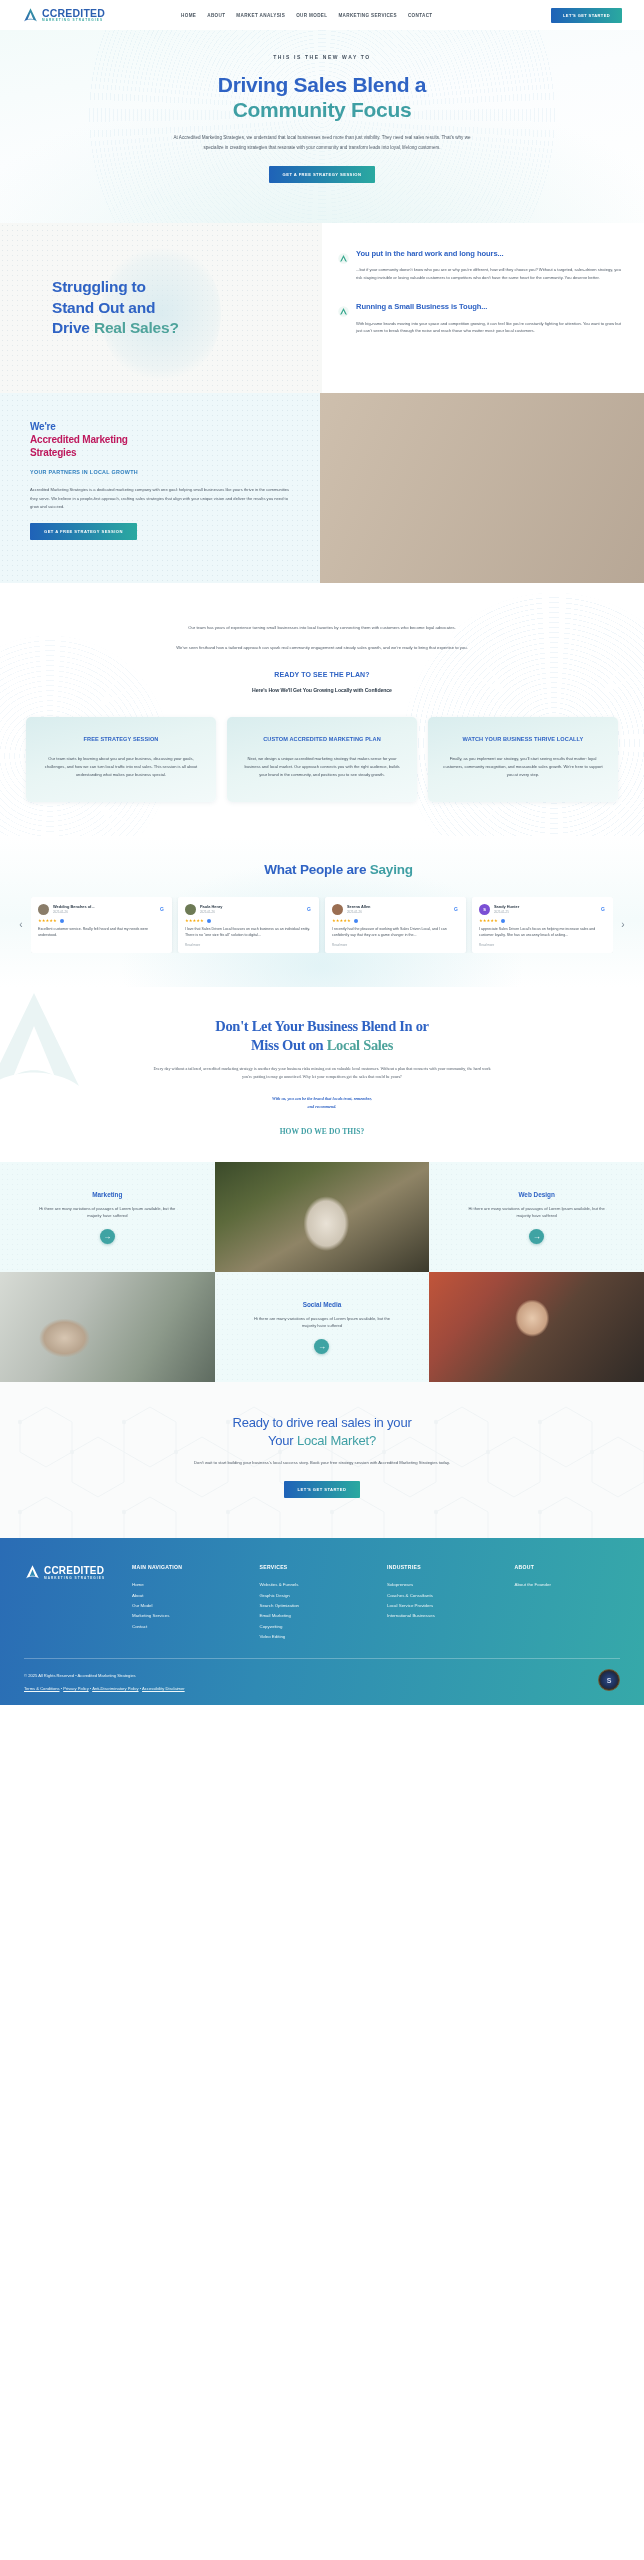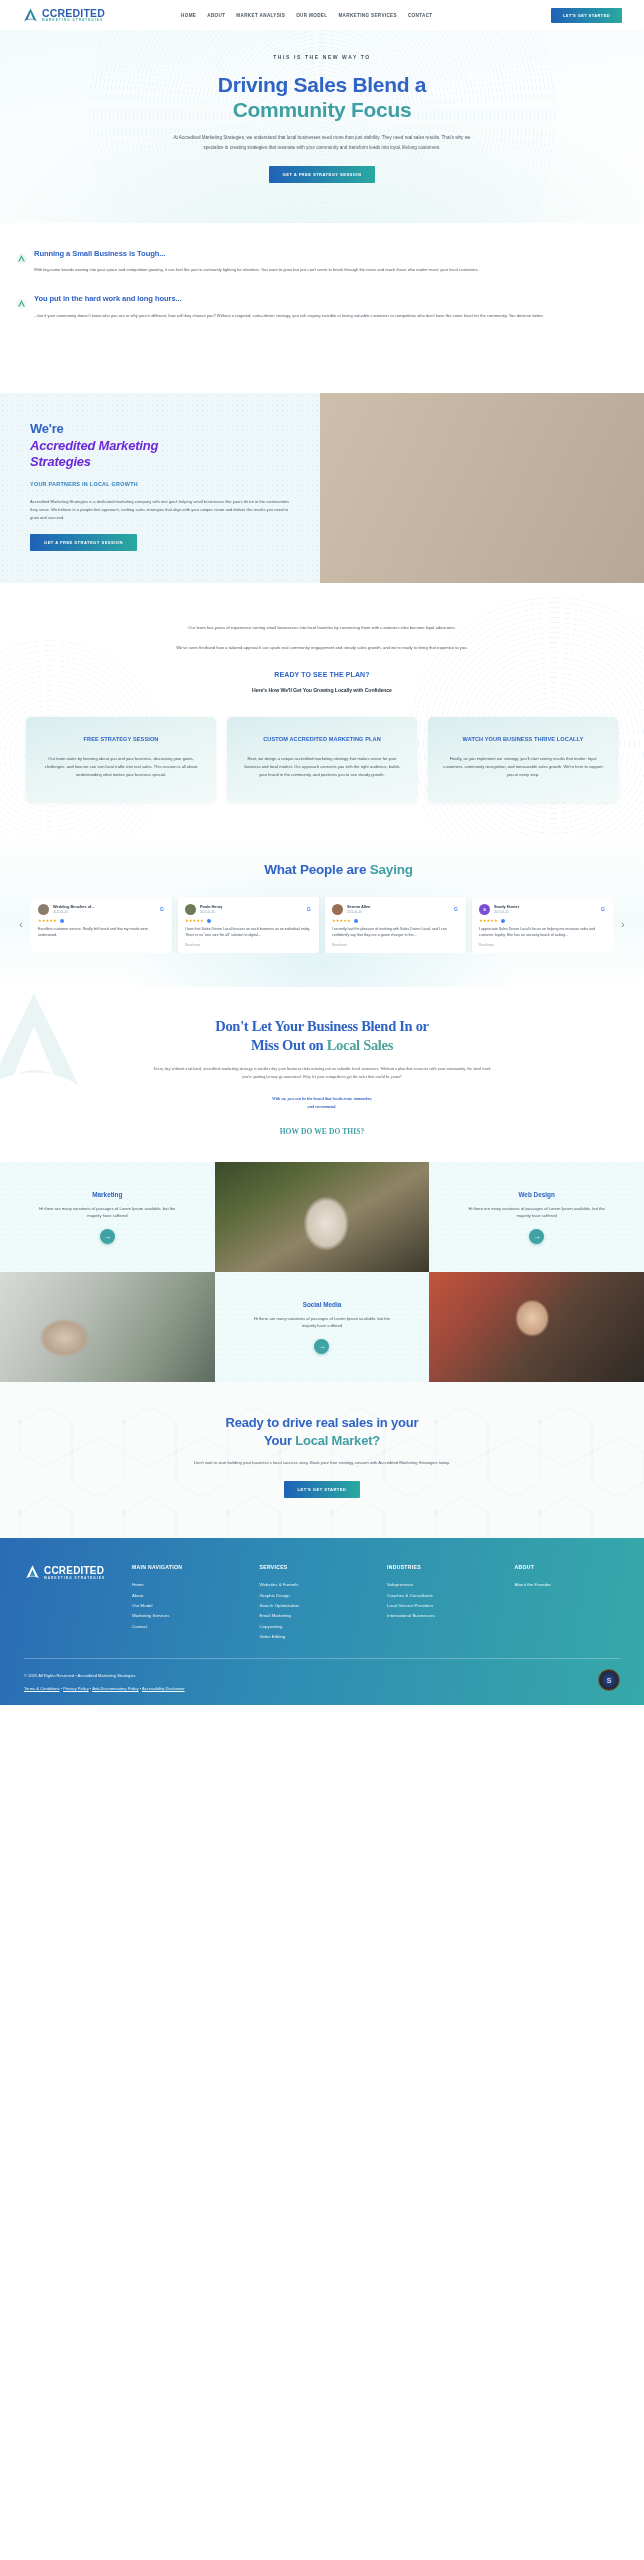--- a/index.html
+++ b/index.html
@@ -53,22 +53,22 @@
   .struggle-h2 .teal{color:#4ea39b;}
   .struggle-right{flex:1;background:#fff;padding:26px 20px 20px 16px;}
   .pain{display:flex;gap:7px;margin-bottom:20px;}
   .pain-ico{flex:0 0 11px;height:11px;margin-top:1px;}
   .pain-h3{font-size:7.6px;line-height:1.36;font-weight:bold;color:#2f63c4;letter-spacing:-.1px;}
   .pain-p{font-size:4.1px;line-height:1.95;color:#4f5a66;margin-top:7px;}
 
   
   .about{display:flex;background:#eef8fa;position:relative;min-height:190px;}
   .about-left{flex:0 0 320px;padding:28px 24px 24px 30px;position:relative;}
-  .about-h2{font-size:13px;line-height:1.28;font-weight:bold;color:#2f63c4;letter-spacing:-.2px;}
-  .about-h2 .teal{color:#6d28d9;font-style:italic;}
+  .about-h2{font-size:10px;line-height:1.28;font-weight:bold;color:#2f63c4;letter-spacing:-.2px;}
+  .about-h2 .teal{color:#be185d;}
   .about-kicker{font-size:5.4px;font-weight:bold;letter-spacing:.3px;color:#2f7fbe;margin-top:10px;}
   .about-p{font-size:4.1px;line-height:2.0;color:#4f5a66;margin-top:11px;max-width:265px;}
   .about-right{flex:1;position:relative;overflow:hidden;background:#c9b9a7;}
   .photo-woman{position:absolute;inset:0;
     background:
       radial-gradient(ellipse 36px 46px at 57% 44%,#e8c4a7 0%,#d9ab89 60%,transparent 72%),
       radial-gradient(ellipse 26px 50px at 57% 86%,#f0f2f3 0%,#dfe3e6 60%,transparent 75%),
       radial-gradient(ellipse 30px 38px at 55% 30%,#6b4630 0%,#4a2e1e 65%,transparent 78%),
       linear-gradient(110deg,#b9a georgia 0%,#cbbba8 0%,#b7a390 40%,#8e7b6a 70%,#6d5c4e 100%);
     filter:saturate(1.02);}
@@ -149,21 +149,21 @@
       radial-gradient(ellipse 34px 26px at 30% 60%,#d7c6b2 0%,#b8a48e 60%,transparent 75%),
       linear-gradient(120deg,#d7dbd5 0%,#b9bfb8 35%,#8d9a8b 70%,#5e6b60 100%);}
   .ph3{background:
       radial-gradient(ellipse 22px 24px at 48% 42%,#e7c9ad 0%,#c9a183 65%,transparent 78%),
       linear-gradient(130deg,#c1553a 0%,#9e4a3c 25%,#5c4436 55%,#2f2a26 100%);}
 
   
   .cta{background:#fafbfb;padding:32px 0 40px;text-align:center;position:relative;overflow:hidden;}
   .hexes{position:absolute;inset:0;opacity:.5;}
   .cta-inner{position:relative;z-index:2;}
-  .cta-h2{font-size:13px;line-height:1.32;font-weight:bold;color:#2f63c4;letter-spacing:-.2px;}
+  .cta-h2{font-size:13px;line-height:1.32;font-weight:normal;color:#2f63c4;letter-spacing:-.2px;}
   .cta-h2 .teal{color:#3f9fa4;}
   .cta-p{max-width:300px;margin:10px auto 0;font-size:4.2px;line-height:2.0;color:#4f5a66;}
 
   
   .footer{background:linear-gradient(100deg,#2a6cb5 0%,#2f8ab4 42%,#36a9a9 100%);color:#fff;padding:26px 24px 14px;position:relative;overflow:hidden;}
   .footer .fdots{position:absolute;inset:0;
     background-image:radial-gradient(rgba(255,255,255,.10) .6px,transparent .6px);background-size:6px 6px;}
   .f-cols{position:relative;z-index:2;display:flex;gap:22px;}
   .f-logo{flex:0 0 86px;}
   .f-logo .logo-title{color:#fff;font-size:10px;}
@@ -224,45 +224,54 @@
       <h1 class="hero-h1">
         <span>Driving Sales Blend a</span><br>
         <span class="teal">Community Focus</span>
       </h1>
       <p class="hero-p">At Accredited Marketing Strategies, we understand that local businesses need more than just visibility. They need real sales results. That's why we specialize in creating strategies that resonate with your community and transform leads into loyal, lifelong customers.</p>
       <button class="btn-primary">GET A FREE STRATEGY SESSION</button>
     </div>
   </div>
 
   <div class="struggle">
+    <div class="struggle-left">
+      <div class="dots"></div>
+      <div class="ghost-a"></div>
+      <h2 class="struggle-h2">
+        <span>Struggling to</span><br>
+        <span>Stand Out and</span><br>
+        <span>Drive </span><span class="teal">Real Sales?</span>
+      </h2>
+    </div>
     <div class="struggle-right">
+      <div class="pain">
+        <span class="pain-ico">
+          <svg viewBox="0 0 40 40" width="11" height="11">
+            <circle cx="20" cy="20" r="19" fill="#eef7f4"></circle>
+            <path d="M20 7 L33 33 C27 28 13 28 7 33 Z" fill="#3aa98f"></path>
+            <path d="M20 16 L26 30 C23 27.5 17 27.5 14 30 Z" fill="#ffffff"></path>
+          </svg>
+        </span>
+        <div>
+          <div class="pain-h3">You put in the hard work and long hours...</div>
+          <div class="pain-p">...but if your community doesn't know who you are or why you're different, how will they choose you? Without a targeted, sales-driven strategy, you risk staying invisible or losing valuable customers to competitors who don't have the same heart for the community. You deserve better.</div>
+        </div>
+      </div>
       <div class="pain">
         <span class="pain-ico">
           <svg viewBox="0 0 40 40" width="11" height="11">
             <circle cx="20" cy="20" r="19" fill="#eef7f4"></circle>
             <path d="M20 7 L33 33 C27 28 13 28 7 33 Z" fill="#3aa98f"></path>
             <path d="M20 16 L26 30 C23 27.5 17 27.5 14 30 Z" fill="#ffffff"></path>
           </svg>
         </span>
         <div>
           <div class="pain-h3">Running a Small Business is Tough...</div>
           <div class="pain-p">With big-name brands moving into your space and competition growing, it can feel like you're constantly fighting for attention. You want to grow but just can't seem to break through the noise and reach those who matter most: your local customers.</div>
-        </div>
-      </div>
-      <div class="pain">
-        <span class="pain-ico">
-          <svg viewBox="0 0 40 40" width="11" height="11">
-            <circle cx="20" cy="20" r="19" fill="#eef7f4"></circle>
-            <path d="M20 7 L33 33 C27 28 13 28 7 33 Z" fill="#3aa98f"></path>
-            <path d="M20 16 L26 30 C23 27.5 17 27.5 14 30 Z" fill="#ffffff"></path>
-          </svg>
-        </span>
-        <div>
-          <div class="pain-h3">You put in the hard work and long hours...</div>
-          <div class="pain-p">...but if your community doesn't know who you are or why you're different, how will they choose you? Without a targeted, sales-driven strategy, you risk staying invisible or losing valuable customers to competitors who don't have the same heart for the community. You deserve better.</div>
         </div>
       </div>
     </div>
   </div>
 
   <div class="about">
     <div class="about-left">
       <div class="dots"></div>
       <div style="position:relative;z-index:2;">
         <h2 class="about-h2">

